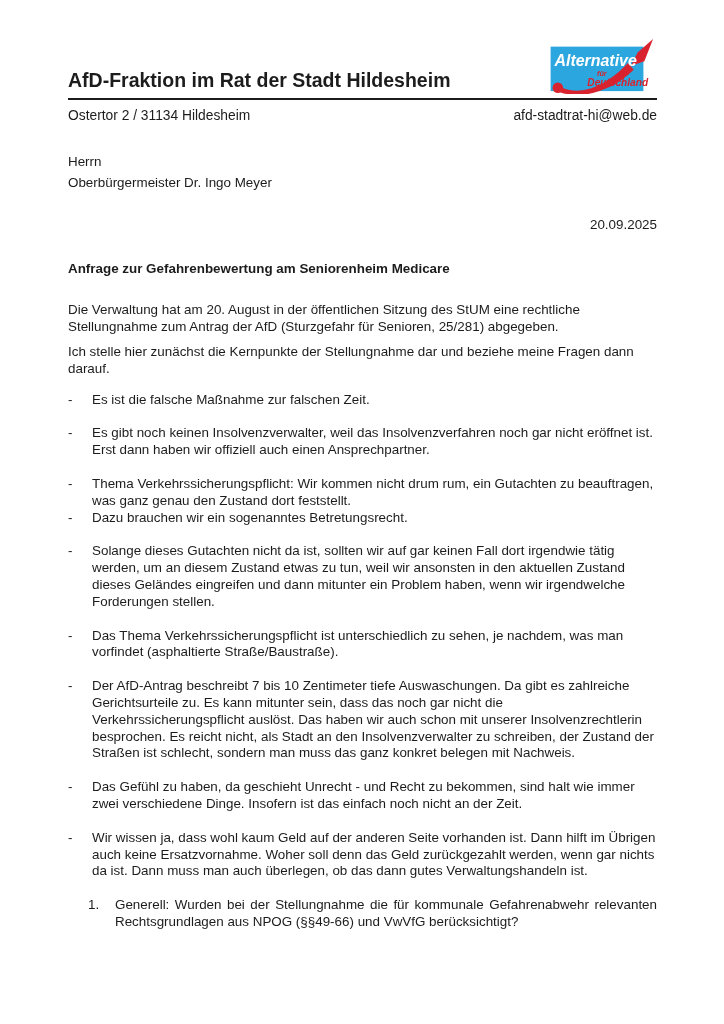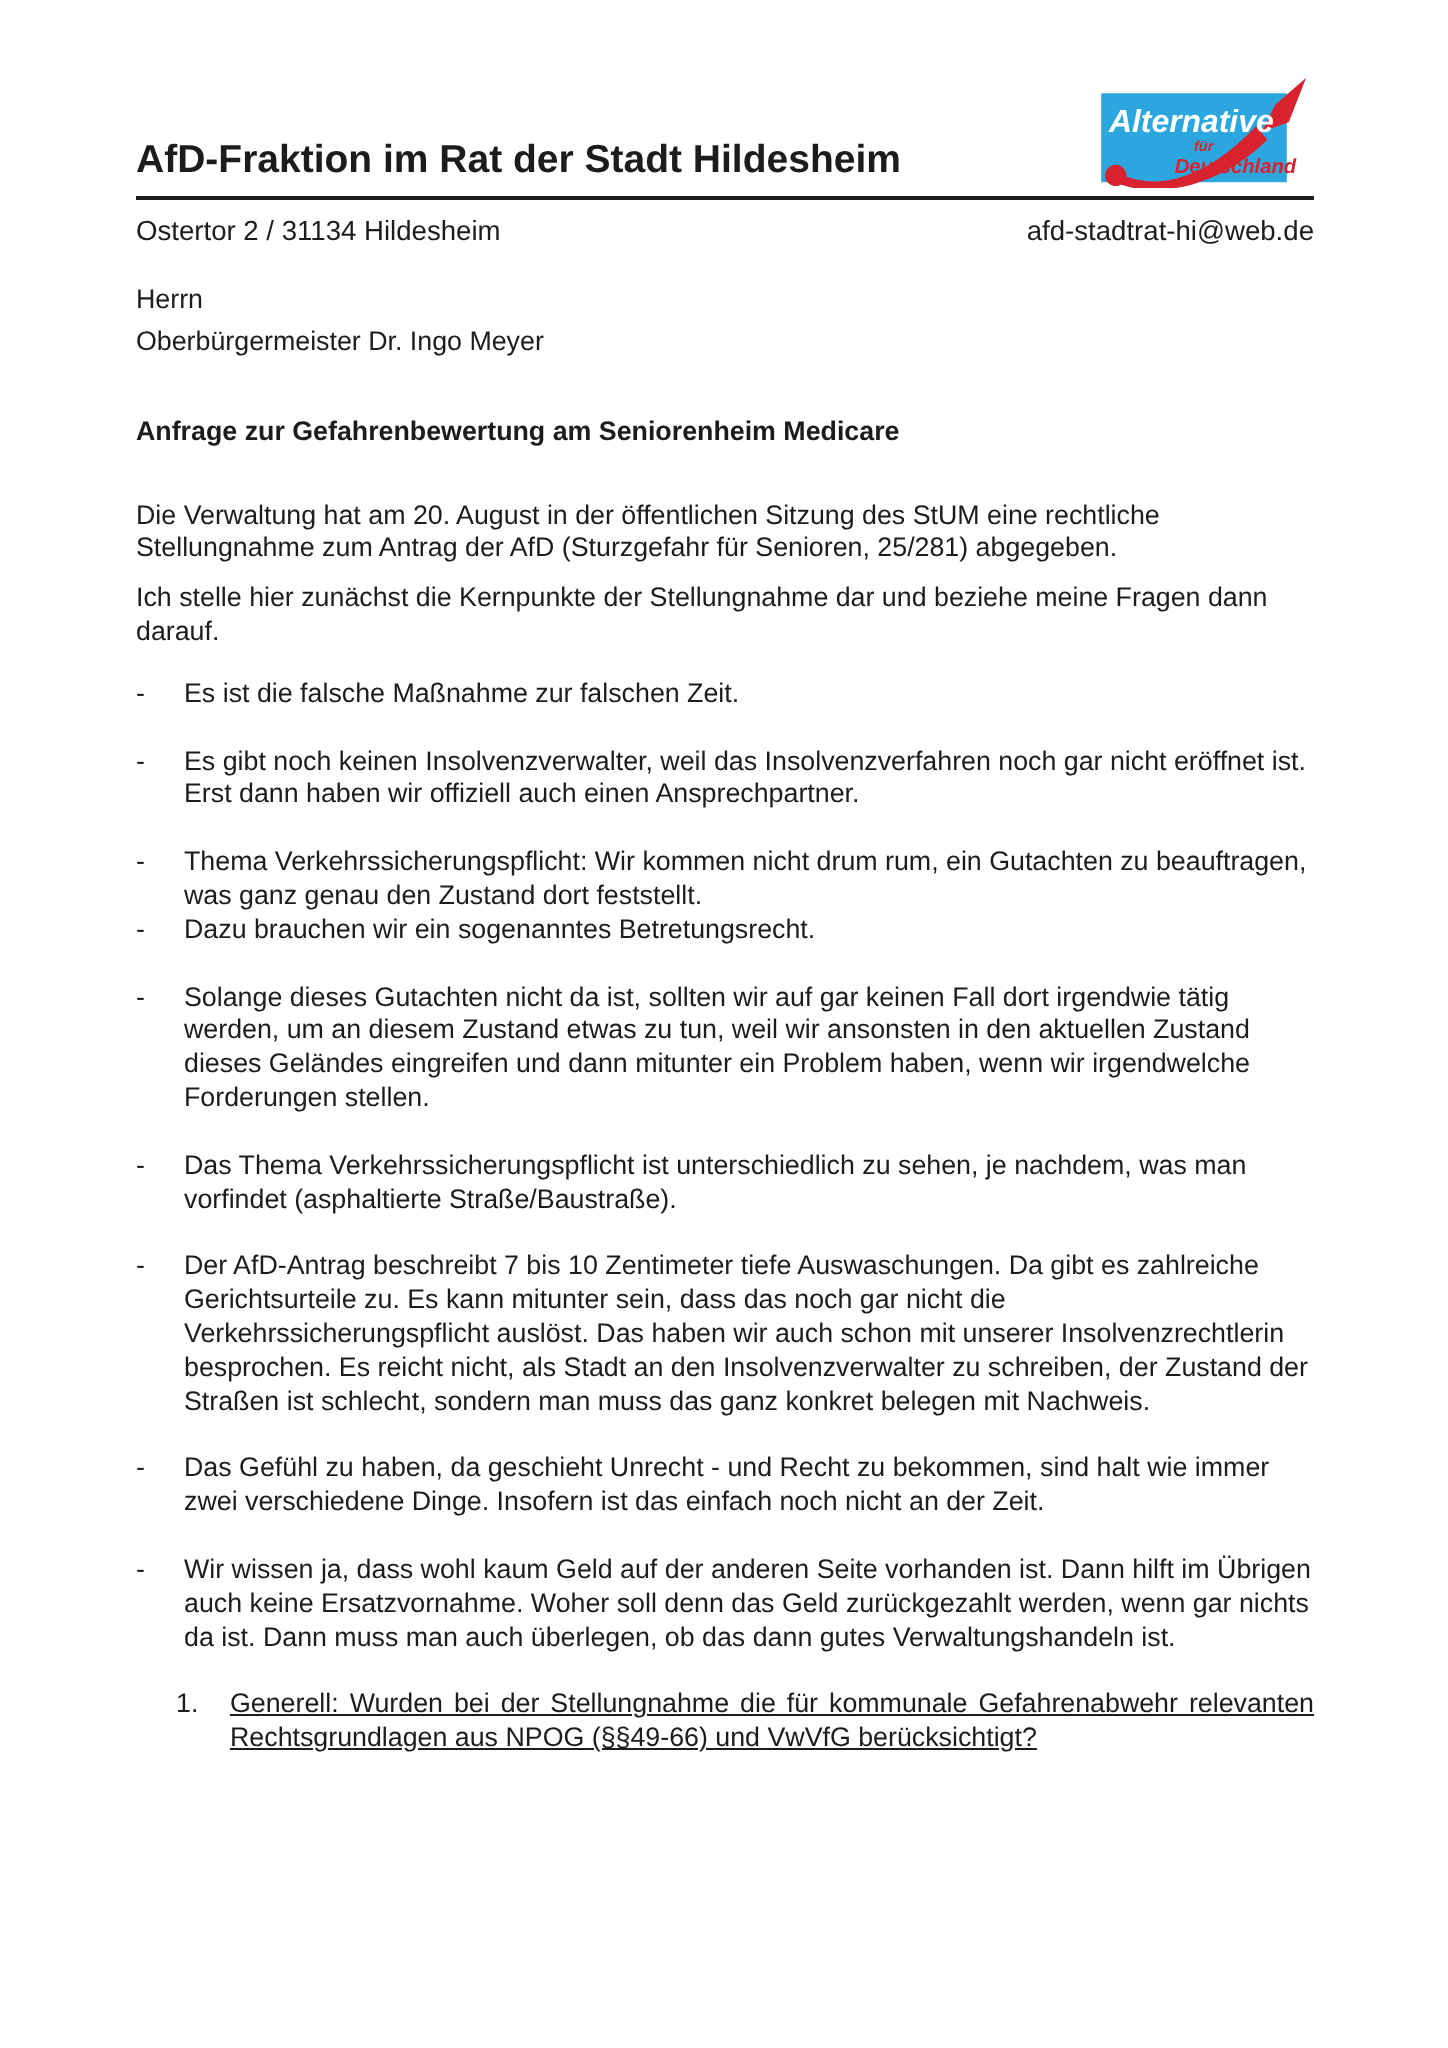--- a/index.html
+++ b/index.html
@@ -33,34 +33,34 @@
     white-space: nowrap;
     text-align: right;
   }
   .logo-wrap { width: 120px; height: 58px; flex: none; }
   .contact-row {
     display: flex;
     justify-content: space-between;
     margin-top: 8px;
     font-size: 13.8px;
   }
-  .recipient { margin-top: 14px; line-height: 21px; }
+  .recipient { margin-top: 26px; line-height: 21px; }
   .date-row { margin-top: 24px; text-align: right; }
   .subject { margin-top: 27px; font-weight: 700; }
   .intro { margin-top: 25px; }
   .intro .para + .para { margin-top: 8px; }
   .bullets { margin-top: 14px; }
   .bullet-group + .bullet-group { margin-top: 17px; }
   .bullet-row { display: flex; }
   .bullet-marker { width: 24px; flex: none; }
   .bullet-text { flex: 1; }
   .questions-intro { margin-top: 50px; }
   .question-row { display: flex; margin-top: 17px; padding-left: 20px; }
   .question-number { width: 27px; flex: none; }
-  .question-text { flex: 1; text-align: justify; text-decoration: underline; }
+  .question-text { flex: 1; text-align: justify; }
 </style>
 </head>
 <body>
 
 <div class="page">
 
   <div class="header-row">
     <div class="letter-title">AfD-Fraktion im Rat der Stadt Hildesheim</div>
     <div class="logo-wrap">
       <svg viewBox="0 0 124 60" width="120" height="58" aria-hidden="true">
@@ -78,20 +78,21 @@
   <div class="contact-row">
     <span>Ostertor 2 / 31134 Hildesheim</span>
     <span>afd-stadtrat-hi@web.de</span>
   </div>
 
   <div class="recipient">
     <div>Herrn</div>
     <div>Oberbürgermeister Dr. Ingo Meyer</div>
   </div>
 
+  <div class="date-row">20.09.2025</div>
 
   <div class="subject">Anfrage zur Gefahrenbewertung am Seniorenheim Medicare</div>
 
   <div class="intro">
     <div class="para">Die Verwaltung hat am 20. August in der öffentlichen Sitzung des StUM eine rechtliche Stellungnahme zum Antrag der AfD (Sturzgefahr für Senioren, 25/281) abgegeben.</div>
     <div class="para">Ich stelle hier zunächst die Kernpunkte der Stellungnahme dar und beziehe meine Fragen dann darauf.</div>
   </div>
 
   <div class="bullets">
 

